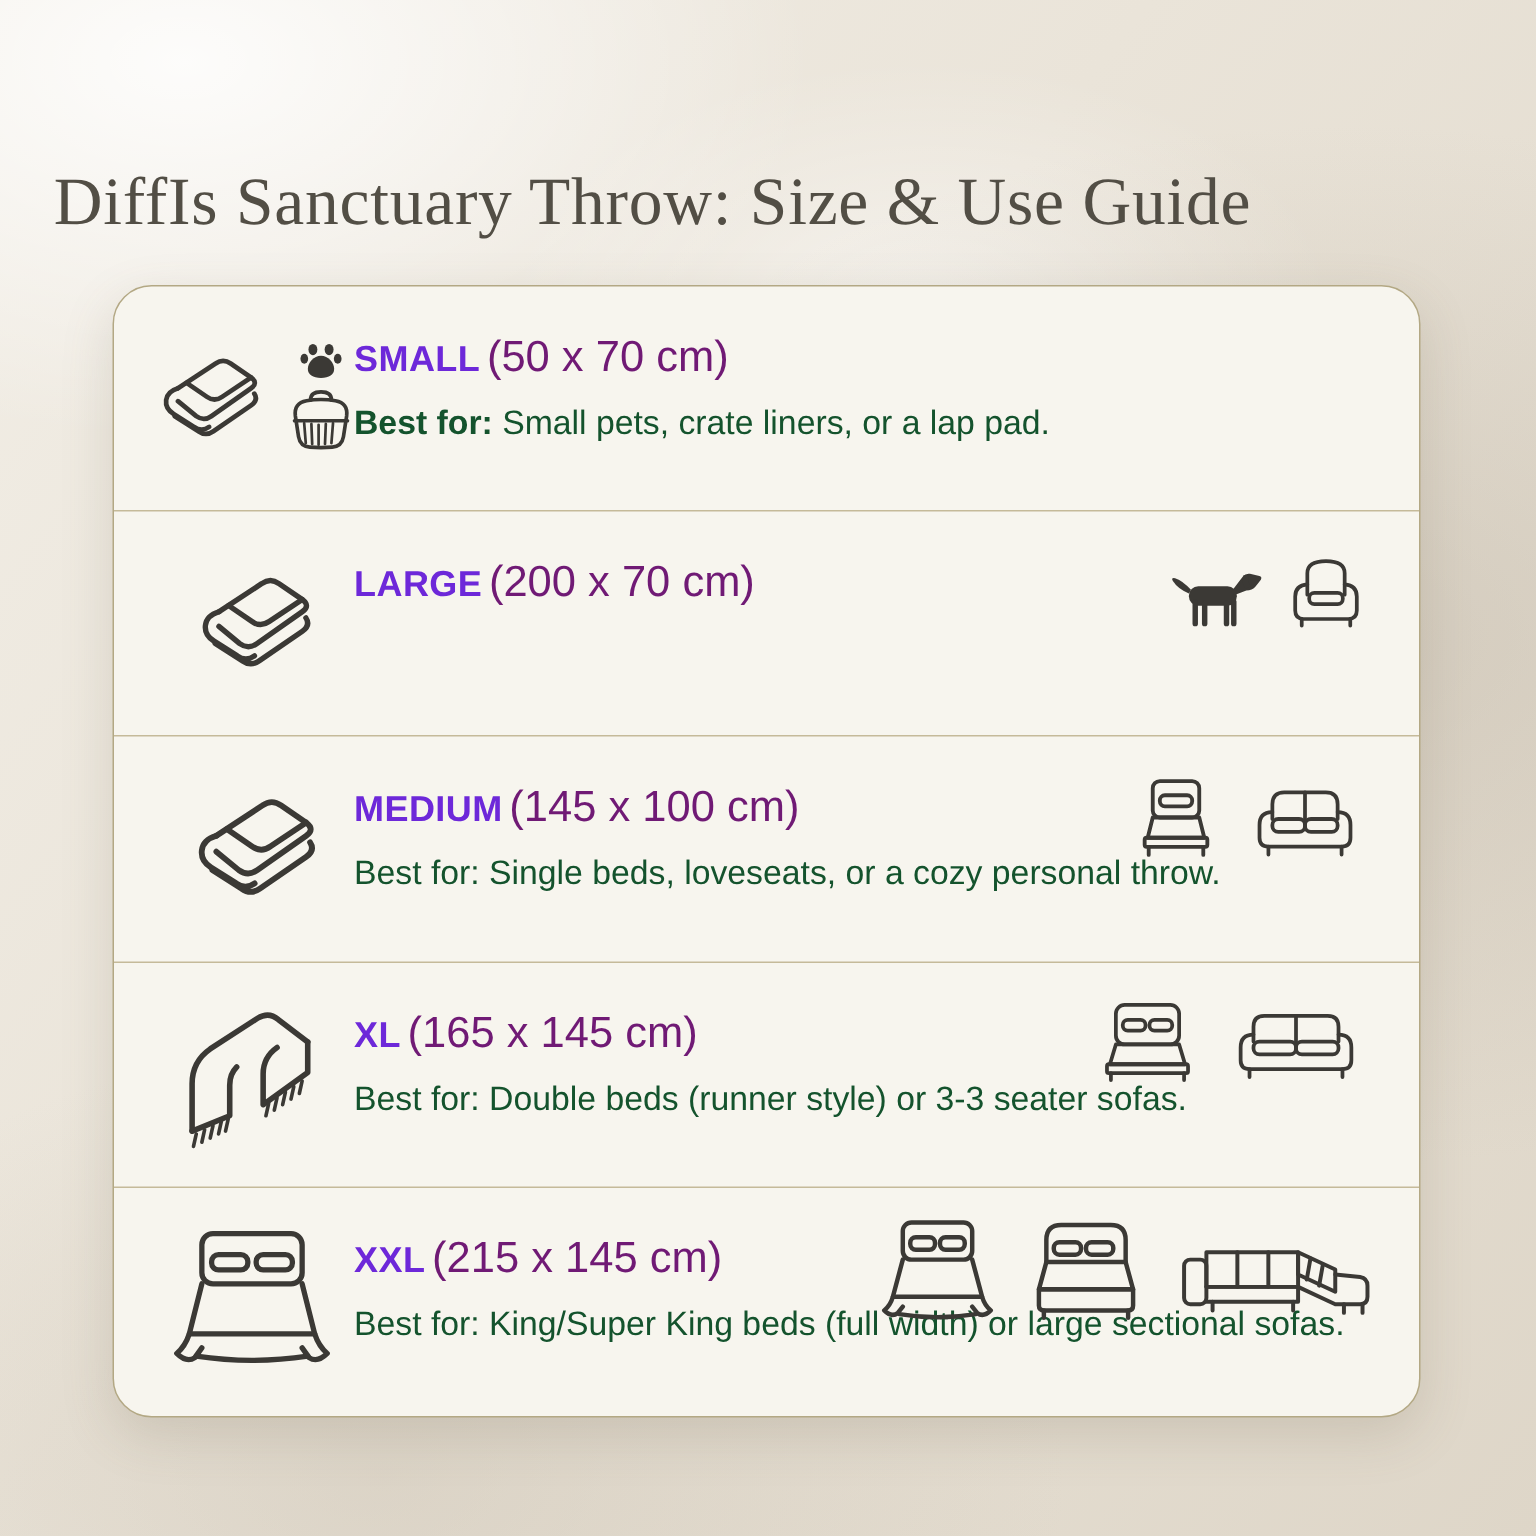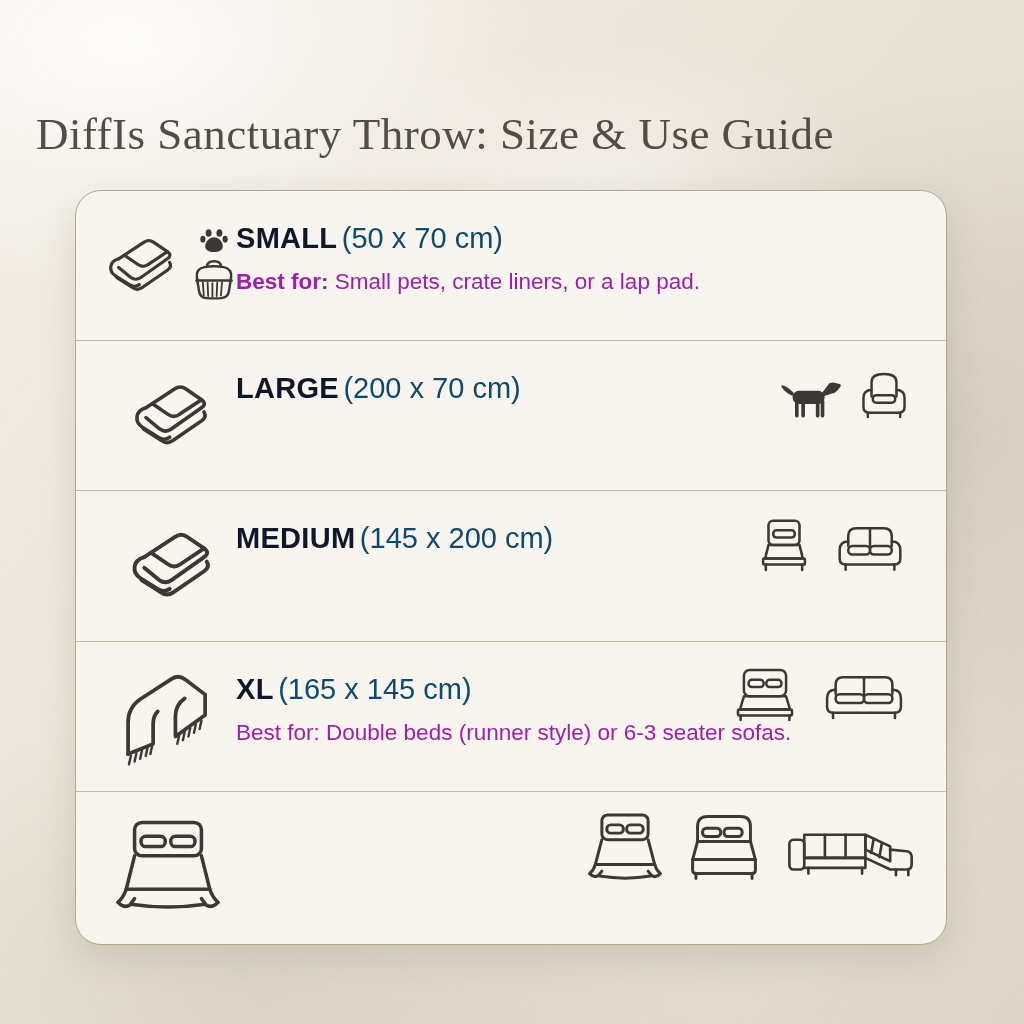--- a/index.html
+++ b/index.html
@@ -36,23 +36,23 @@
   }
   .row{position:relative;height:150.2px;border-bottom:1.5px solid #c5ba99;box-sizing:border-box;}
   .row:last-child{border-bottom:none;}
   .left-icons{
     position:absolute;left:18px;top:0;width:148px;height:100%;
     display:flex;align-items:center;justify-content:center;gap:6px;
   }
   .mini-col{display:flex;flex-direction:column;align-items:center;gap:3px;}
   .row-text{position:absolute;left:160px;top:33px;white-space:nowrap;}
   .heading{line-height:1;}
-  .size-name{font-weight:700;font-size:29px;color:#0f172a;letter-spacing:0.3px;}
-  .size-dims{font-weight:400;font-size:29px;color:#0c4a6e;}
-  .desc{margin-top:16px;font-size:22.5px;color:#a21caf;}
+  .size-name{font-weight:700;font-size:24px;color:#6d28d9;letter-spacing:0.3px;}
+  .size-dims{font-weight:400;font-size:29px;color:#701a75;}
+  .desc{margin-top:16px;font-size:22.5px;color:#14532d;}
   .bold{font-weight:700;}
   .right-icons{
     position:absolute;right:34px;top:24px;
     display:flex;align-items:flex-end;gap:13px;
   }
   .icon{color:#3b3935;display:block;}
   .defs{position:absolute;width:0;height:0;overflow:hidden;}
 </style>
 </head>
 <body>
@@ -257,22 +257,23 @@
 
     <div class="row">
       <div class="left-icons">
         <svg class="icon" width="106" height="88">
             <use href="#sym-blanket"></use>
           </svg>
       </div>
       <div class="row-text">
         <div class="heading">
           <span class="size-name">MEDIUM</span>
-          <span class="size-dims">(145 x 200 cm)</span>
-        </div>
+          <span class="size-dims">(145 x 100 cm)</span>
+        </div>
+        <div class="desc"><span>Best for:</span><span> Single beds, loveseats, or a cozy personal throw.</span></div>
       </div>
       <div class="right-icons">
         <svg class="icon" width="62" height="60">
             <use href="#sym-bed1"></use>
           </svg>
         <svg class="icon" width="84" height="58">
             <use href="#sym-loveseat"></use>
           </svg>
       </div>
     </div>
@@ -281,38 +282,45 @@
       <div class="left-icons">
         <svg class="icon" width="104" height="104">
             <use href="#sym-drape"></use>
           </svg>
       </div>
       <div class="row-text">
         <div class="heading">
           <span class="size-name">XL</span>
           <span class="size-dims">(165 x 145 cm)</span>
         </div>
-        <div class="desc"><span>Best for:</span><span> Double beds (runner style) or 6-3 seater sofas.</span></div>
+        <div class="desc"><span>Best for:</span><span> Double beds (runner style) or 3-3 seater sofas.</span></div>
       </div>
       <div class="right-icons">
         <svg class="icon" width="76" height="58">
             <use href="#sym-bed2"></use>
           </svg>
         <svg class="icon" width="96" height="58">
             <use href="#sym-sofa"></use>
           </svg>
       </div>
     </div>
 
     <div class="row">
       <div class="left-icons">
         <svg class="icon" width="116" height="104">
             <use href="#sym-bigbed"></use>
           </svg>
       </div>
+      <div class="row-text">
+        <div class="heading">
+          <span class="size-name">XXL</span>
+          <span class="size-dims">(215 x 145 cm)</span>
+        </div>
+        <div class="desc"><span>Best for:</span><span> King/Super King beds (full width) or large sectional sofas.</span></div>
+      </div>
       <div class="right-icons" style="top:18px;right:20px;">
         <svg class="icon" width="86" height="76">
             <use href="#sym-bedthrow"></use>
           </svg>
         <svg class="icon" width="86" height="76">
             <use href="#sym-kingbed"></use>
           </svg>
         <svg class="icon" width="146" height="76">
             <use href="#sym-sectional"></use>
           </svg>

